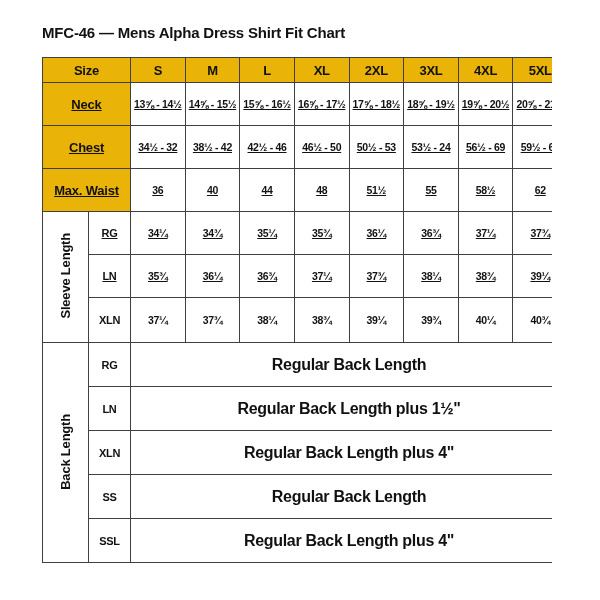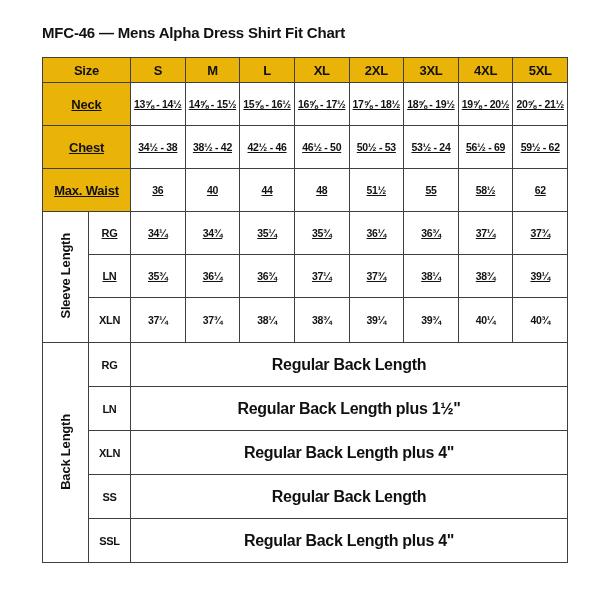--- a/index.html
+++ b/index.html
@@ -10,21 +10,20 @@
     height: 600px;
     font-family: "Liberation Sans", sans-serif;
     color: #111111;
   }
   .page {
     width: 552px;
     height: 600px;
     position: relative;
     background: #ffffff;
     overflow: hidden;
-    padding-left: 35px;
   }
   .title {
     position: absolute;
     left: 42px;
     top: 24px;
     margin: 0;
     font-size: 15px;
     font-weight: bold;
     letter-spacing: -0.2px;
     white-space: nowrap;
@@ -109,21 +108,21 @@
       <td>15⅝ - 16½</td>
       <td>16⅝ - 17½</td>
       <td>17⅝ - 18½</td>
       <td>18⅝ - 19½</td>
       <td>19⅝ - 20½</td>
       <td>20⅝ - 21½</td>
     </tr>
 
     <tr class="r-data">
       <td colspan="2" class="gray label">Chest</td>
-      <td>34½ - 38</td>
+      <td>34½ - 32</td>
       <td>38½ - 42</td>
       <td>42½ - 46</td>
       <td>46½ - 50</td>
       <td>50½ - 53</td>
       <td>53½ - 24</td>
       <td>56½ - 69</td>
       <td>59½ - 62</td>
     </tr>
 
     <tr class="r-data">

